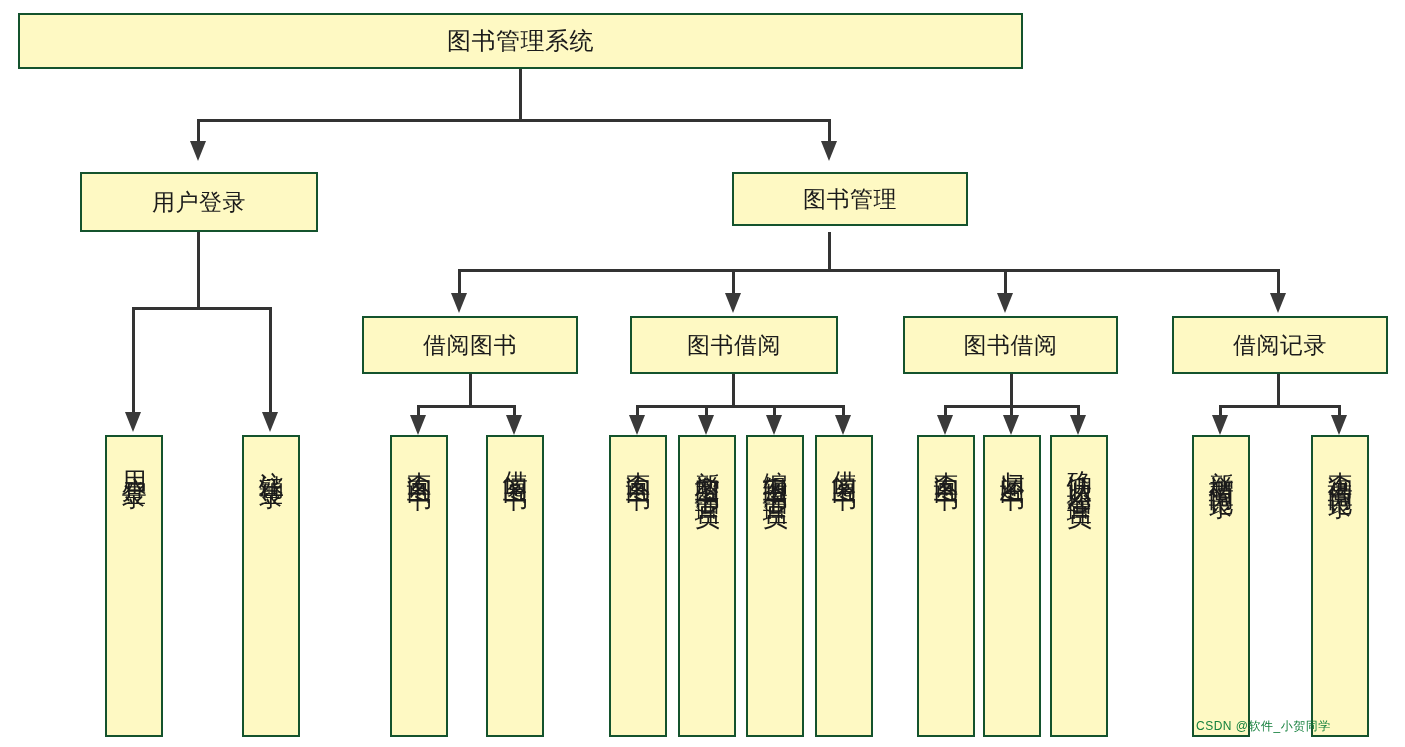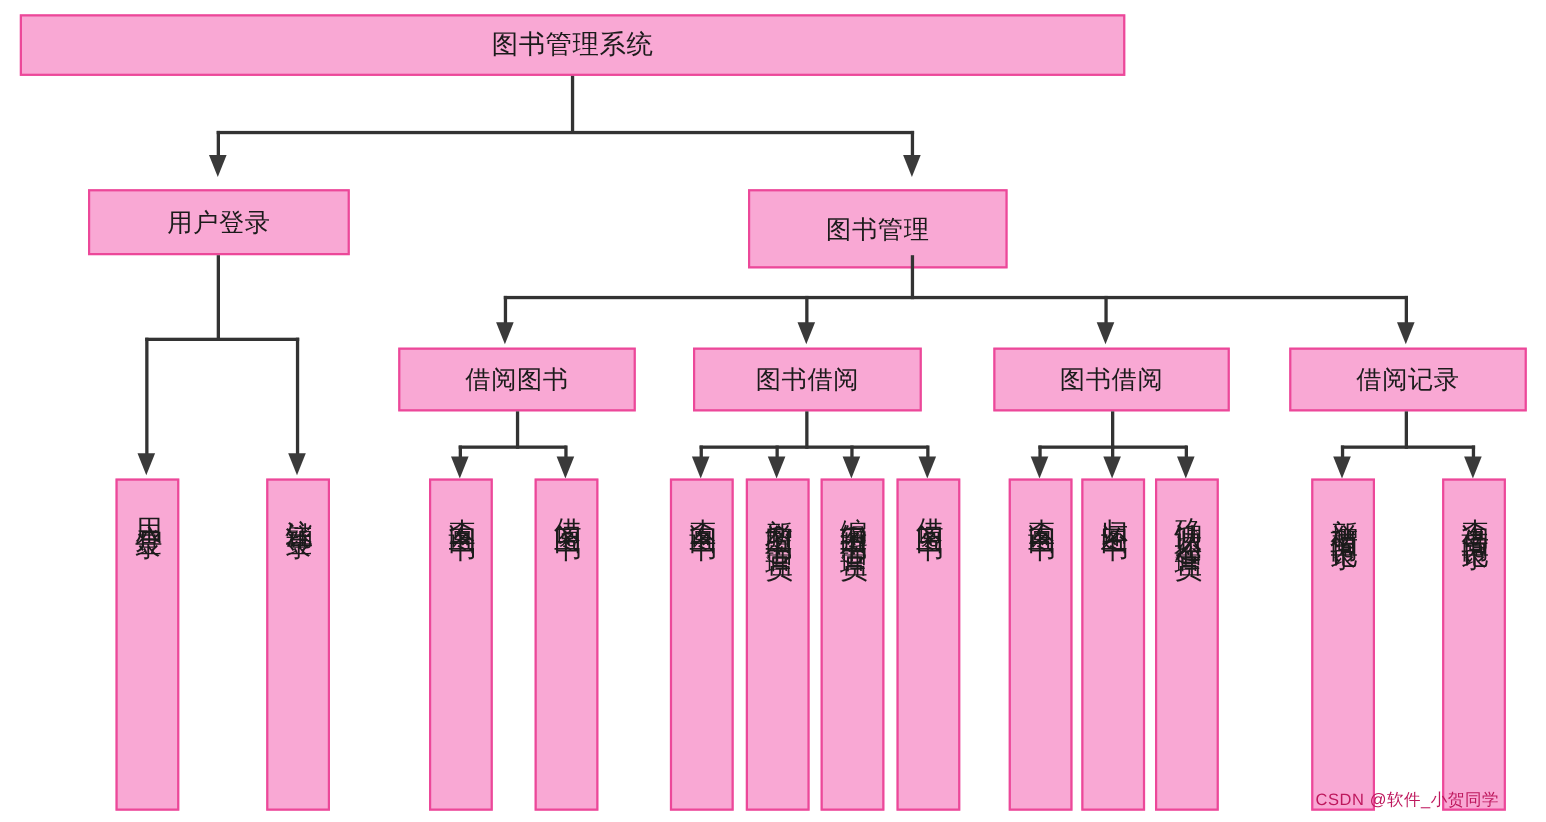--- a/index.html
+++ b/index.html
@@ -14,22 +14,22 @@
     position: relative;
     width: 1405px;
     height: 747px;
     background: #ffffff;
     overflow: hidden;
   }
   
   .node {
     position: absolute;
     box-sizing: border-box;
-    border: 2px solid #ec4899;
-    background: #f9a8d4;
+    border: 2px solid #14532d;
+    background: #fef9c3;
     display: flex;
     align-items: center;
     justify-content: center;
     color: #1b1b1b;
   }
   .node-label {
     font-size: 23px;
     line-height: 1.15;
     letter-spacing: 0.5px;
     white-space: nowrap;
@@ -63,22 +63,22 @@
     position: absolute;
     width: 0;
     height: 0;
     border-left: 8px solid transparent;
     border-right: 8px solid transparent;
     border-top: 20px solid #3a3a3a;
   }
   
   .watermark {
     position: absolute;
-    font-size: 15px;
-    color: #be185d;
+    font-size: 12px;
+    color: #15803d;
     white-space: nowrap;
     letter-spacing: 0.5px;
   }
 </style>
 </head>
 <body>
 
 <div id="canvas">
 
   <div class="node root" style="left:18px; top:13px; width:1005px; height:56px;">
@@ -89,21 +89,21 @@
   <div class="edge-h" style="left:197px; top:119px; width:634px; height:3px;"></div>
   <div class="edge-v" style="left:197px; top:119px; width:3px; height:24px;"></div>
   <div class="arrow-head" style="left:190px; top:141px;"></div>
   <div class="edge-v" style="left:828px; top:119px; width:3px; height:24px;"></div>
   <div class="arrow-head" style="left:821px; top:141px;"></div>
 
   <div class="node" style="left:80px; top:172px; width:238px; height:60px;">
     <span class="node-label">用户登录</span>
   </div>
 
-  <div class="node" style="left:680px; top:172px; width:236px; height:72px;">
+  <div class="node" style="left:732px; top:172px; width:236px; height:54px;">
     <span class="node-label">图书管理</span>
   </div>
 
   <div class="edge-v" style="left:197px; top:232px; width:3px; height:78px;"></div>
   <div class="edge-h" style="left:132px; top:307px; width:140px; height:3px;"></div>
   <div class="edge-v" style="left:132px; top:307px; width:3px; height:107px;"></div>
   <div class="arrow-head" style="left:125px; top:412px;"></div>
   <div class="edge-v" style="left:269px; top:307px; width:3px; height:107px;"></div>
   <div class="arrow-head" style="left:262px; top:412px;"></div>
 

